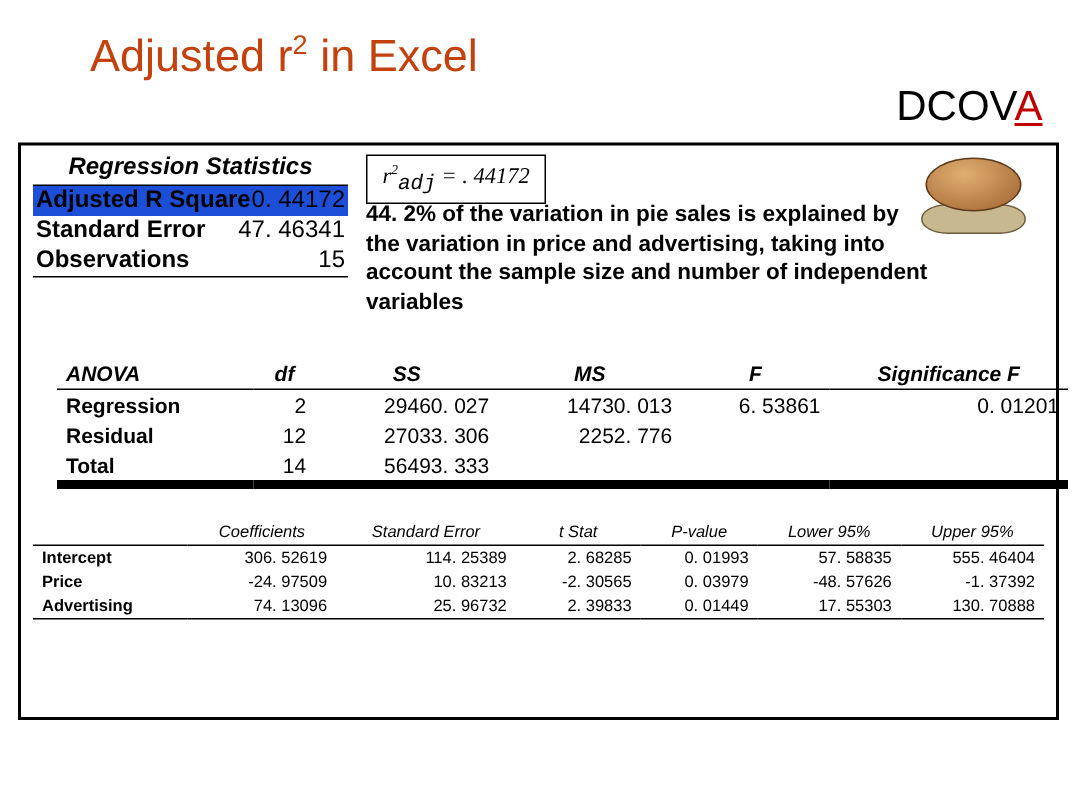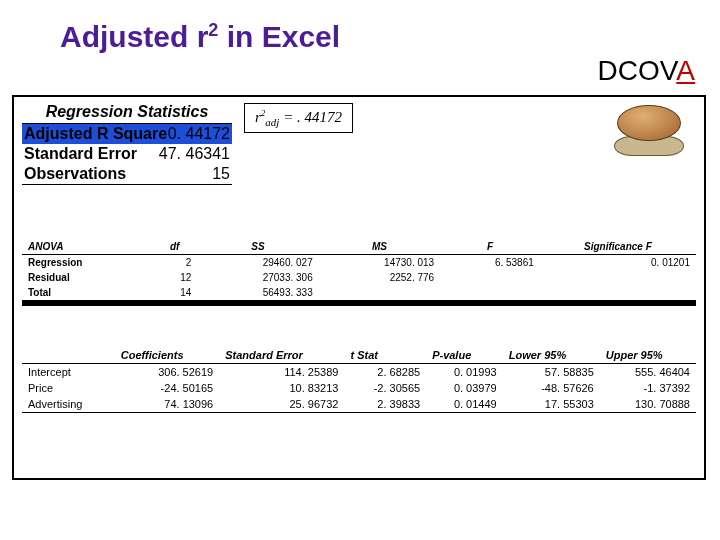--- a/index.html
+++ b/index.html
@@ -10,22 +10,22 @@
     font-family: Arial, Helvetica, sans-serif;
     background: #fff;
     position: relative;
     overflow: hidden;
   }
   .title {
     position: absolute;
     top: 20px;
     left: 60px;
     font-size: 30px;
-    font-weight: bold;
-    color: #4c1d95;
+    font-weight: normal;
+    color: #c2410c;
   }
   .title .sup { vertical-align: super; font-size: 18px; }
   .dcova {
     position: absolute;
     top: 55px;
     right: 25px;
     font-size: 28px;
     color: #000;
   }
   .dcova .a { color: #c00000; text-decoration: underline; }
@@ -61,21 +61,21 @@
     top: 6px;
     left: 230px;
     border: 1px solid #000;
     padding: 4px 10px;
     font-size: 15px;
     font-family: "Times New Roman", serif;
     font-style: italic;
     background: #fff;
   }
   .formula-box .sup2 { vertical-align: super; font-size: 9px; }
-  .formula-box .sub2 { vertical-align: sub; font-size: 11px; }
+  .formula-box .sub2 { vertical-align: sub; font-size: 14px; font-family: Liberation Mono, monospace; }
   .explain {
     position: absolute;
     top: 36px;
     left: 230px;
     width: 380px;
     font-size: 15px;
     font-weight: bold;
     line-height: 1.3;
   }
   .pie-img {
@@ -97,41 +97,41 @@
     position: absolute;
     width: 62px; height: 34px;
     background: radial-gradient(ellipse at 40% 30%, #e0b070, #a06030);
     border-radius: 50%;
     top: 2px; left: 3px;
     border: 1px solid #5a3a1a;
   }
   .anova-table {
     position: absolute;
     top: 142px;
-    left: 8px;
+    left: 24px;
     width: 674px;
     border-collapse: collapse;
-    font-size: 10px;
+    font-size: 14px;
   }
   .anova-table th, .anova-table td { padding: 2px 6px; text-align: right; }
   .anova-table th:first-child, .anova-table td:first-child { text-align: left; font-weight: bold; }
   .anova-table thead th { font-style: italic; font-weight: bold; border-bottom: 1px solid #000; text-align: center; }
   .anova-table thead th:first-child { text-align: left; }
   .anova-table tbody tr.last td { border-bottom: 6px solid #000000; }
   .coef-table {
     position: absolute;
     top: 250px;
     left: 8px;
     width: 674px;
     border-collapse: collapse;
     font-size: 11px;
   }
   .coef-table th, .coef-table td { padding: 2px 6px; text-align: right; }
-  .coef-table th:first-child, .coef-table td:first-child { text-align: left; font-weight: normal; }
-  .coef-table thead th { font-style: italic; font-weight: bold; border-bottom: 1px solid #000; text-align: left; }
+  .coef-table th:first-child, .coef-table td:first-child { text-align: left; font-weight: bold; }
+  .coef-table thead th { font-style: italic; font-weight: normal; border-bottom: 1px solid #000; text-align: center; }
   .coef-table tbody tr.last td { border-bottom: 1px solid #000; }
 </style>
 </head>
 <body>
 
 <div class="title">
   <span>Adjusted r</span><span class="sup">2</span><span> in Excel</span>
 </div>
 
 <div class="dcova">
@@ -153,20 +153,21 @@
     <div class="row last">
         <span class="lbl">Observations</span>
         <span>15</span>
       </div>
   </div>
 
   <div class="formula-box">
     <span>r</span><span class="sup2">2</span><span class="sub2">adj</span><span> = . 44172</span>
   </div>
 
+  <div class="explain">44. 2% of the variation in pie sales is explained by the variation in price and advertising, taking into account the sample size and number of independent variables</div>
 
   <div class="pie-img">
     <div class="pie-plate"></div>
     <div class="pie-top"></div>
   </div>
 
   <table class="anova-table">
     <thead>
         <tr>
       <th>ANOVA</th>
@@ -222,21 +223,21 @@
           <td>Intercept</td>
           <td>306. 52619</td>
           <td>114. 25389</td>
           <td>2. 68285</td>
           <td>0. 01993</td>
           <td>57. 58835</td>
           <td>555. 46404</td>
         </tr>
       <tr>
           <td>Price</td>
-          <td>-24. 50165</td>
+          <td>-24. 97509</td>
           <td>10. 83213</td>
           <td>-2. 30565</td>
           <td>0. 03979</td>
           <td>-48. 57626</td>
           <td>-1. 37392</td>
         </tr>
       <tr class="last">
           <td>Advertising</td>
           <td>74. 13096</td>
           <td>25. 96732</td>

